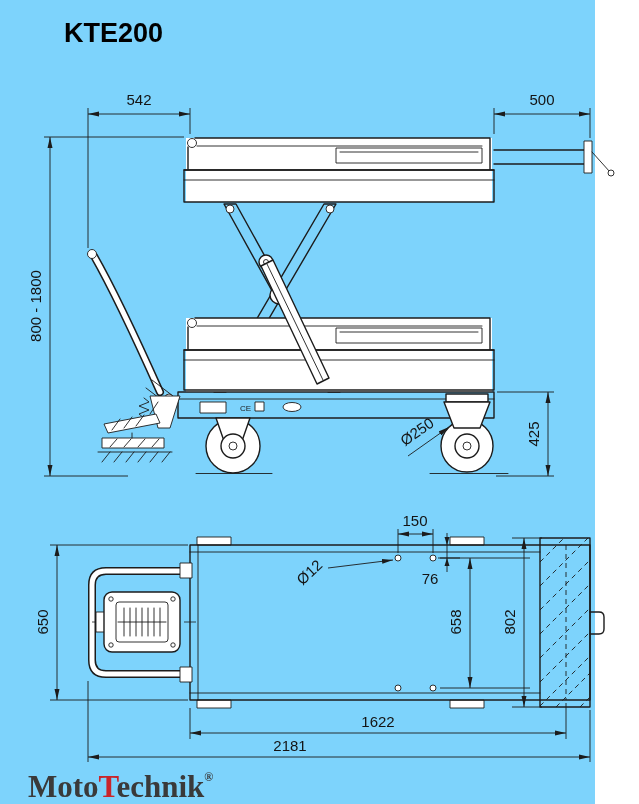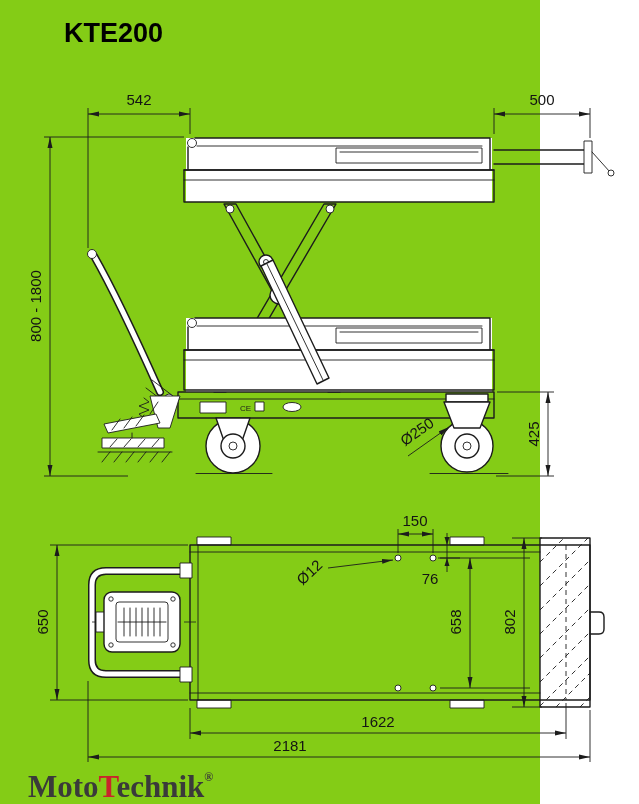--- a/index.html
+++ b/index.html
@@ -1,16 +1,16 @@
 <!DOCTYPE html>
 <html><head>
 <meta charset="utf-8">
 <style>
   html,body{margin:0;padding:0;background:#fff;width:639px;height:804px;overflow:hidden}
-  .page{position:relative;width:540px;height:804px;background:#84cc16;font-family:"Liberation Sans",sans-serif}
+  .page{position:relative;width:595px;height:804px;background:#7dd3fc;font-family:"Liberation Sans",sans-serif}
   svg{display:block}
   .ln{fill:none;stroke:#1c1c1c;stroke-width:1.4;stroke-linecap:round;stroke-linejoin:round}
   .tn{fill:none;stroke:#1c1c1c;stroke-width:0.9;stroke-linecap:round;stroke-linejoin:round}
   .wf{fill:#fff;stroke:#1c1c1c;stroke-width:1.4;stroke-linejoin:round}
   .wft{fill:#fff;stroke:#1c1c1c;stroke-width:0.9;stroke-linejoin:round}
   .dim{fill:none;stroke:#1c1c1c;stroke-width:0.9}
   .hd{fill:none;stroke:#1c1c1c;stroke-width:0.9;stroke-dasharray:5 4}
   .cl{fill:none;stroke:#1c1c1c;stroke-width:0.8;stroke-dasharray:12 4 3 4}
   .dtx{font:15px "Liberation Sans",sans-serif;fill:#141414}
   .ce{font:8px "Liberation Sans",sans-serif;fill:#1c1c1c}

